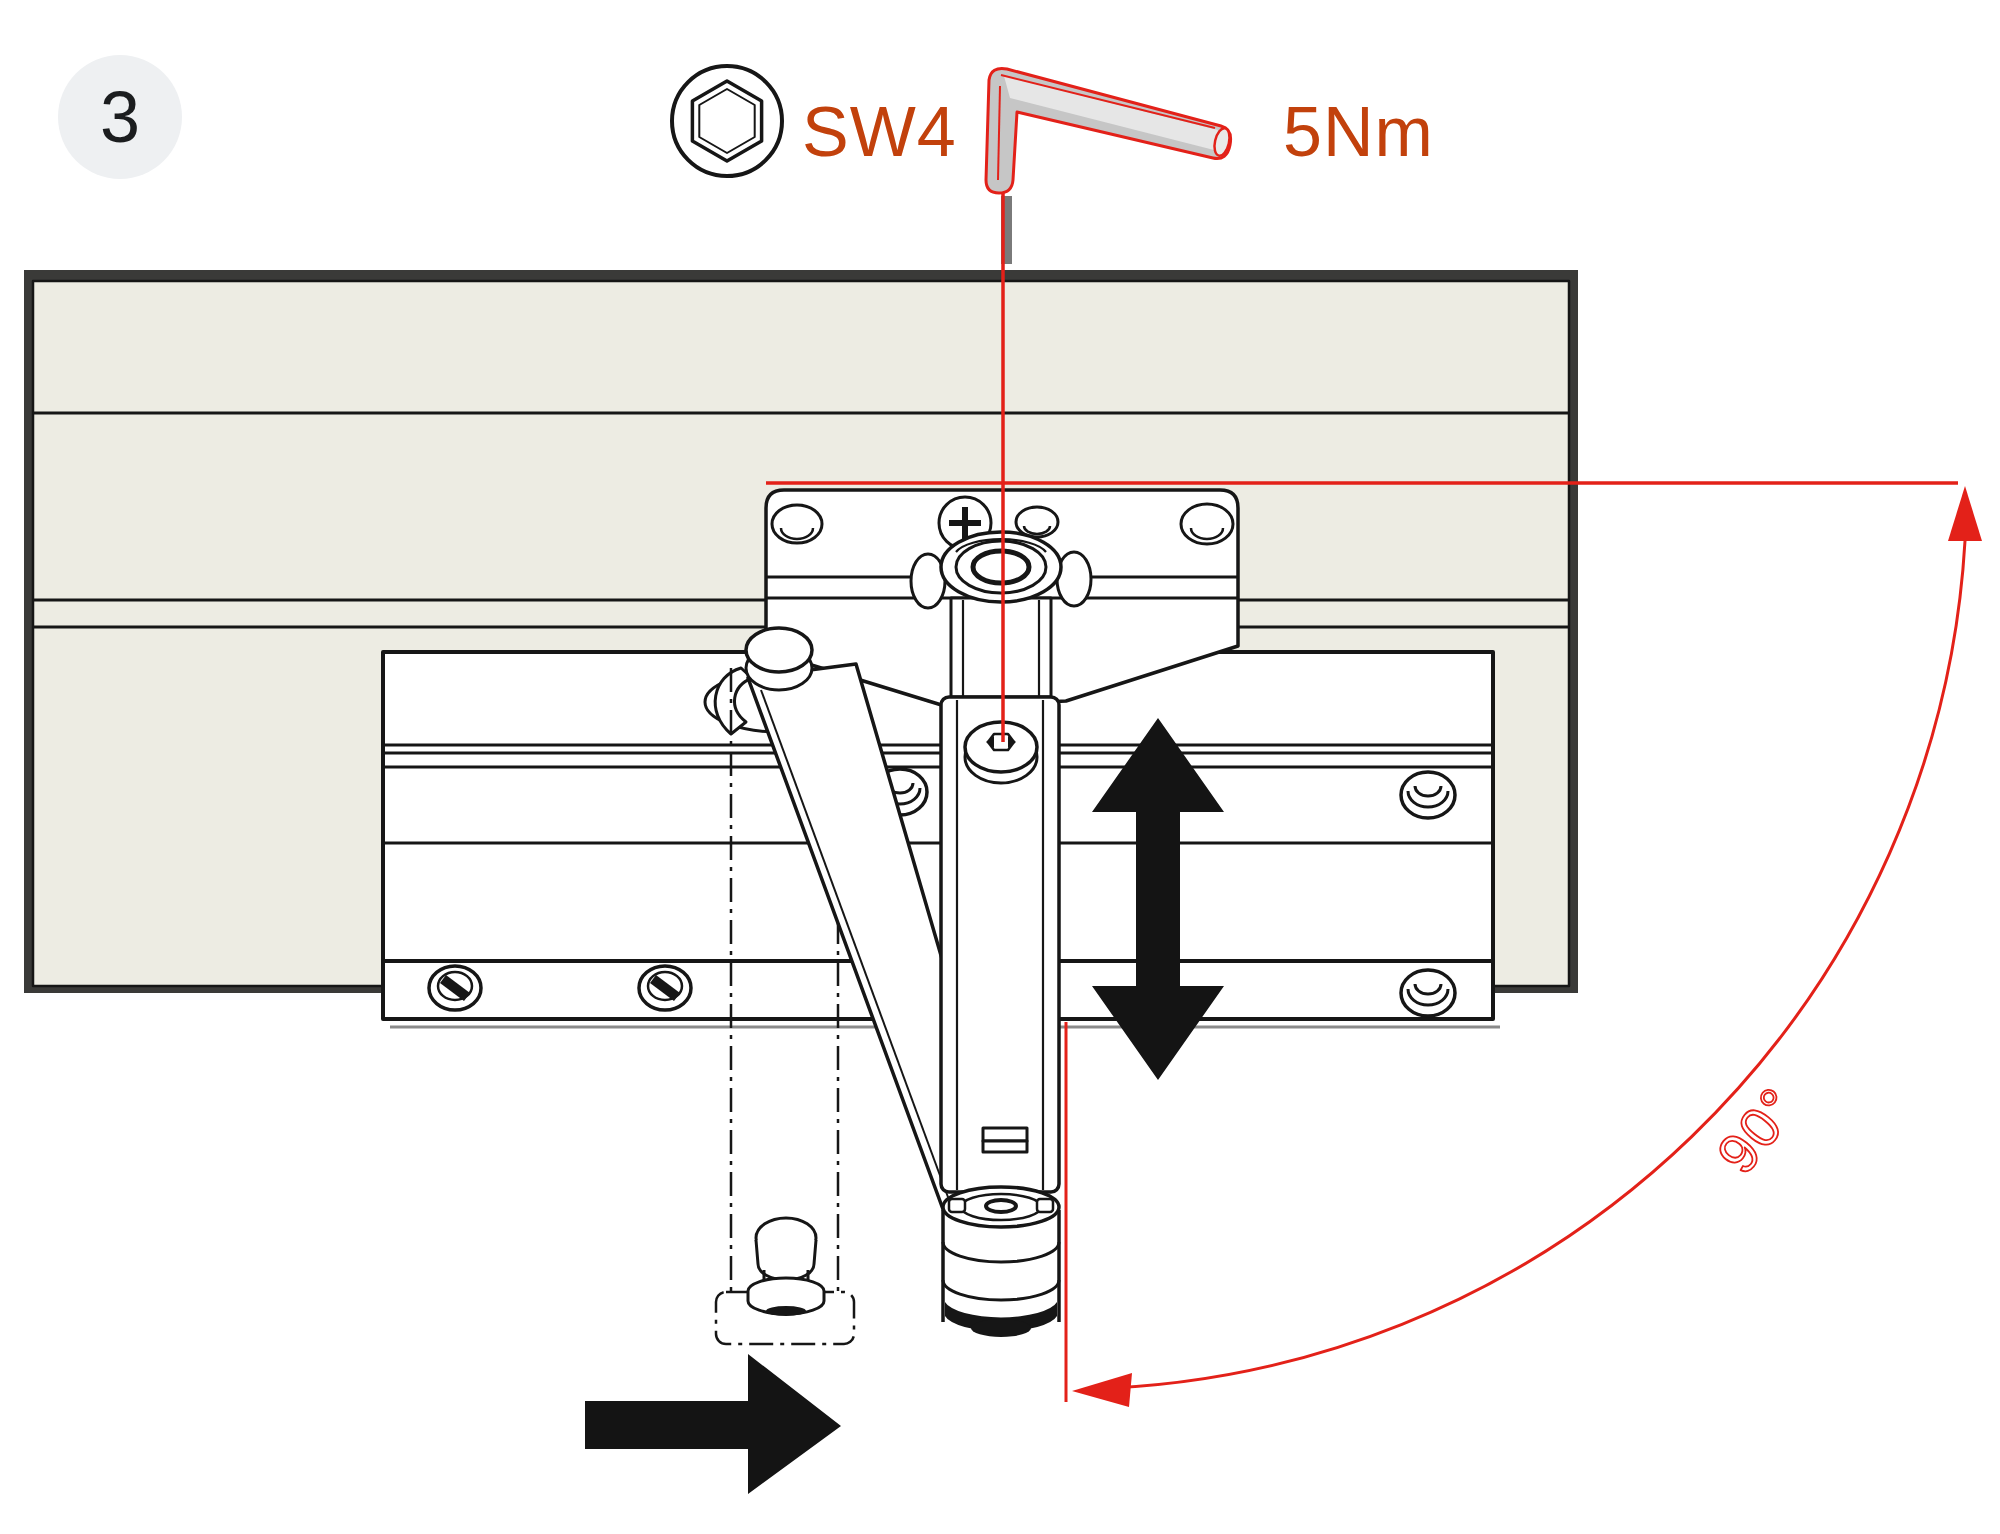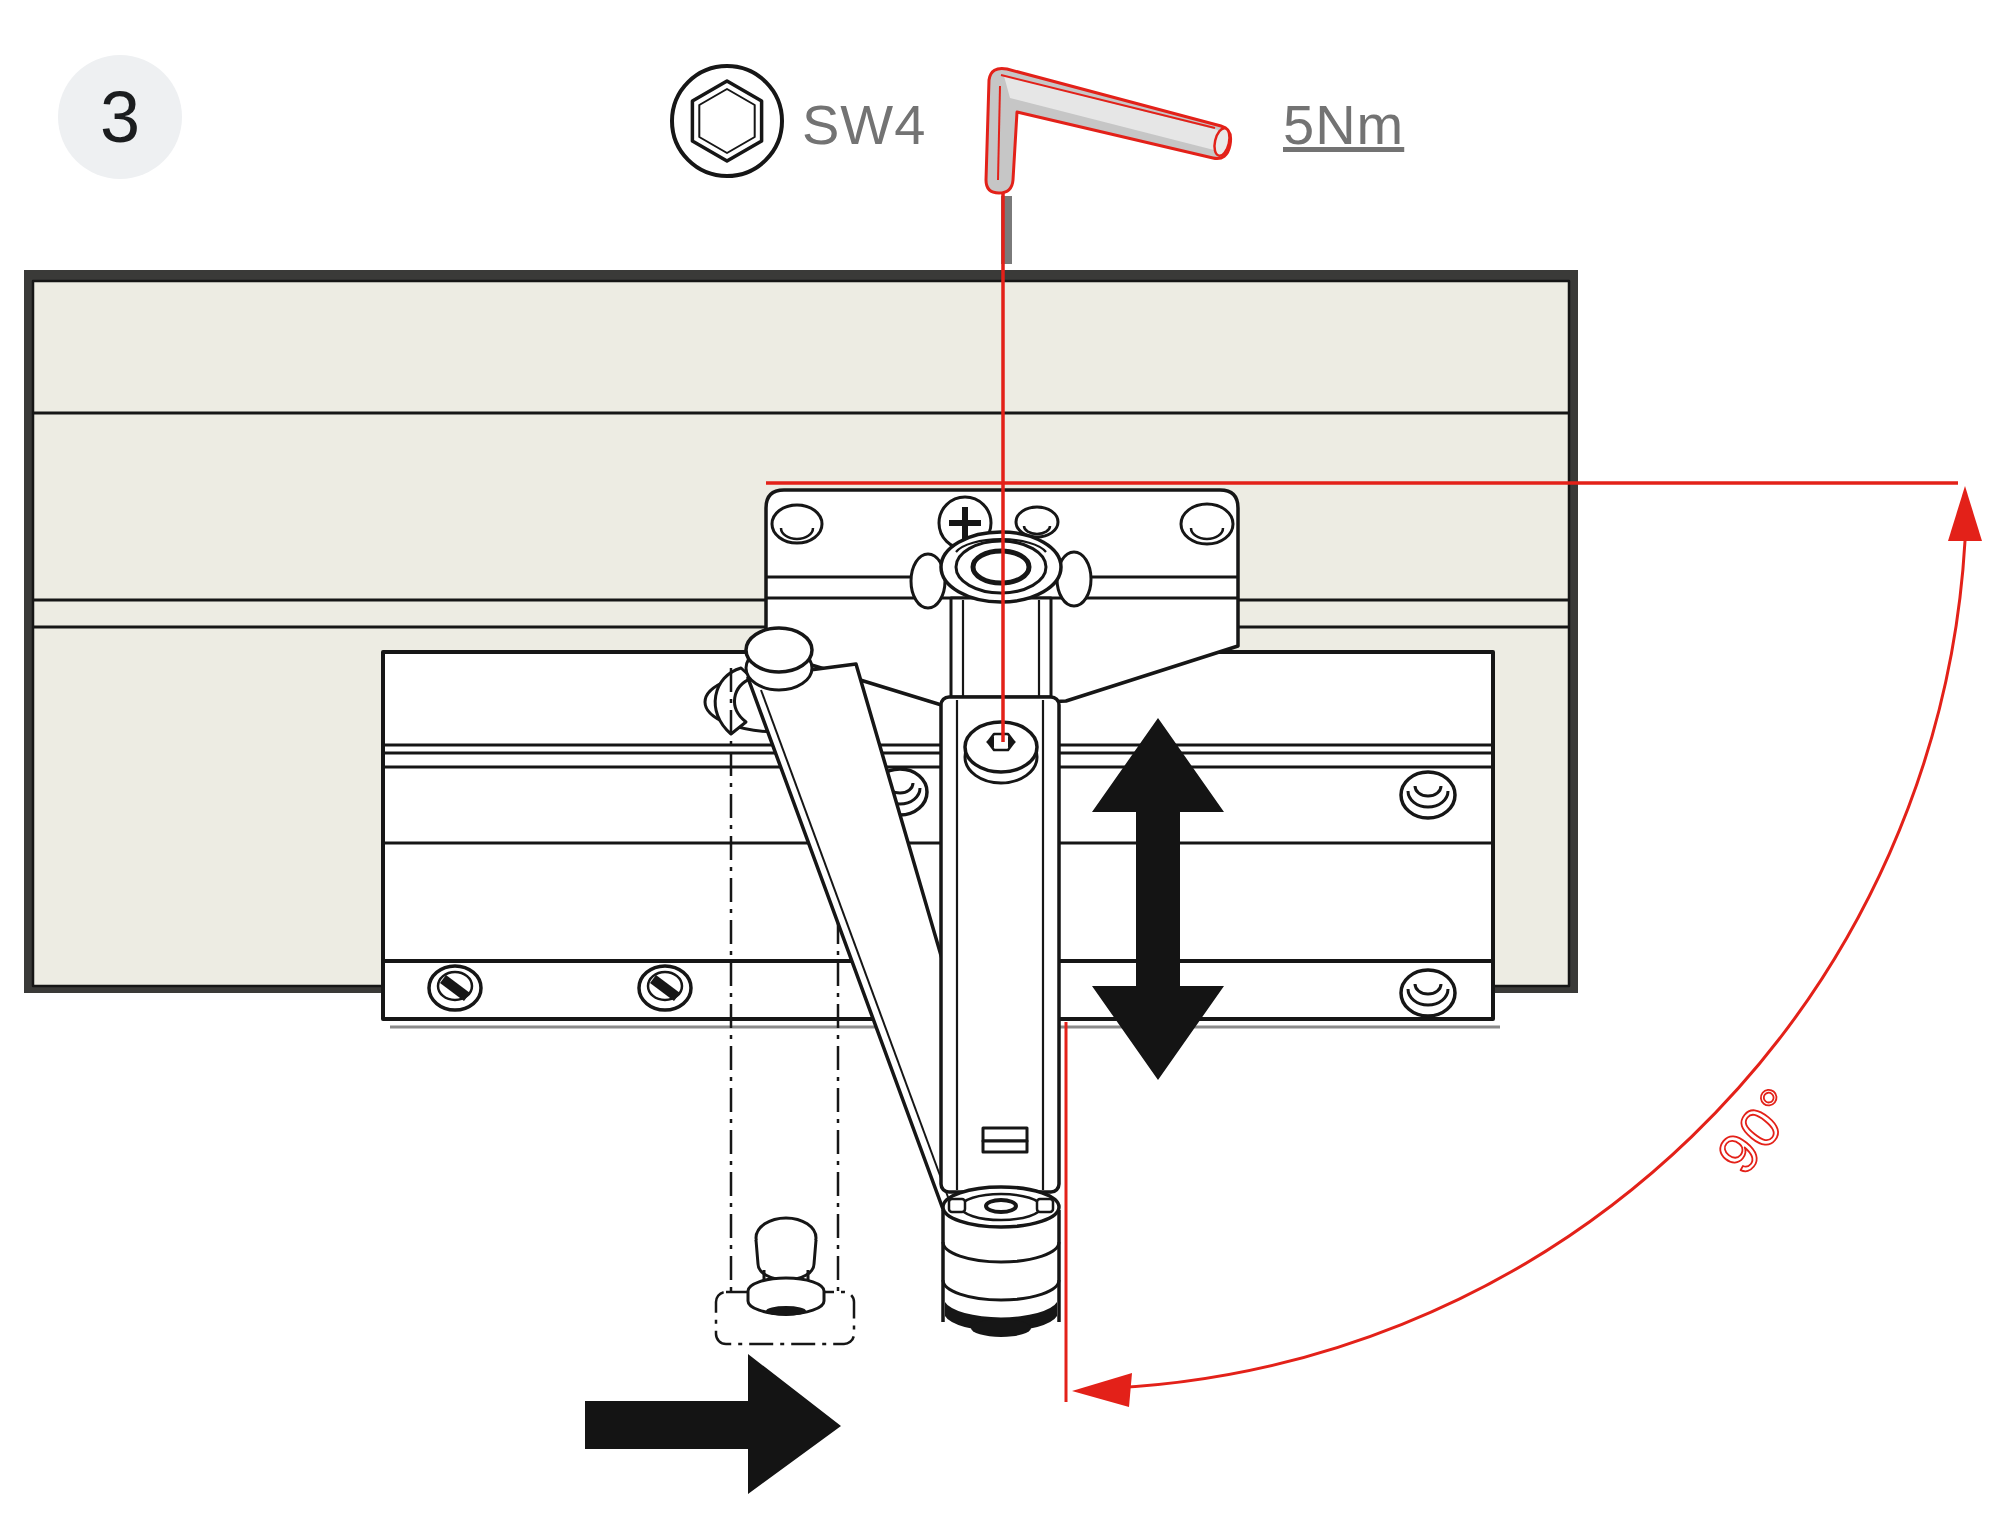--- a/index.html
+++ b/index.html
@@ -6,25 +6,25 @@
   .canvas{
     position:relative;width:2000px;height:1534px;overflow:hidden;
     background:#ffffff;font-family:"Liberation Sans",sans-serif;
   }
   .badge{
     position:absolute;left:58px;top:55px;width:124px;height:124px;border-radius:50%;
     background:#eef0f2;display:flex;align-items:center;justify-content:center;
     font-size:72px;color:#1b1d1f;
   }
   .tool-label{
-    position:absolute;top:92px;font-size:56px;color:#737373;letter-spacing:1px;
+    position:absolute;top:92px;font-size:70px;color:#c2410c;letter-spacing:1px;
     font-family:"Liberation Sans",sans-serif;white-space:nowrap;
   }
   #socket-label{left:802px;}
-  #torque-label{left:1283px;text-decoration:underline;}
+  #torque-label{left:1283px;}
   .drawing{position:absolute;left:0;top:0;}
   .angle-text{
     font-family:"Liberation Sans",sans-serif;font-size:56px;letter-spacing:2px;
   }
 </style>
 </head>
 <body>
 
 <div class="canvas">
 

